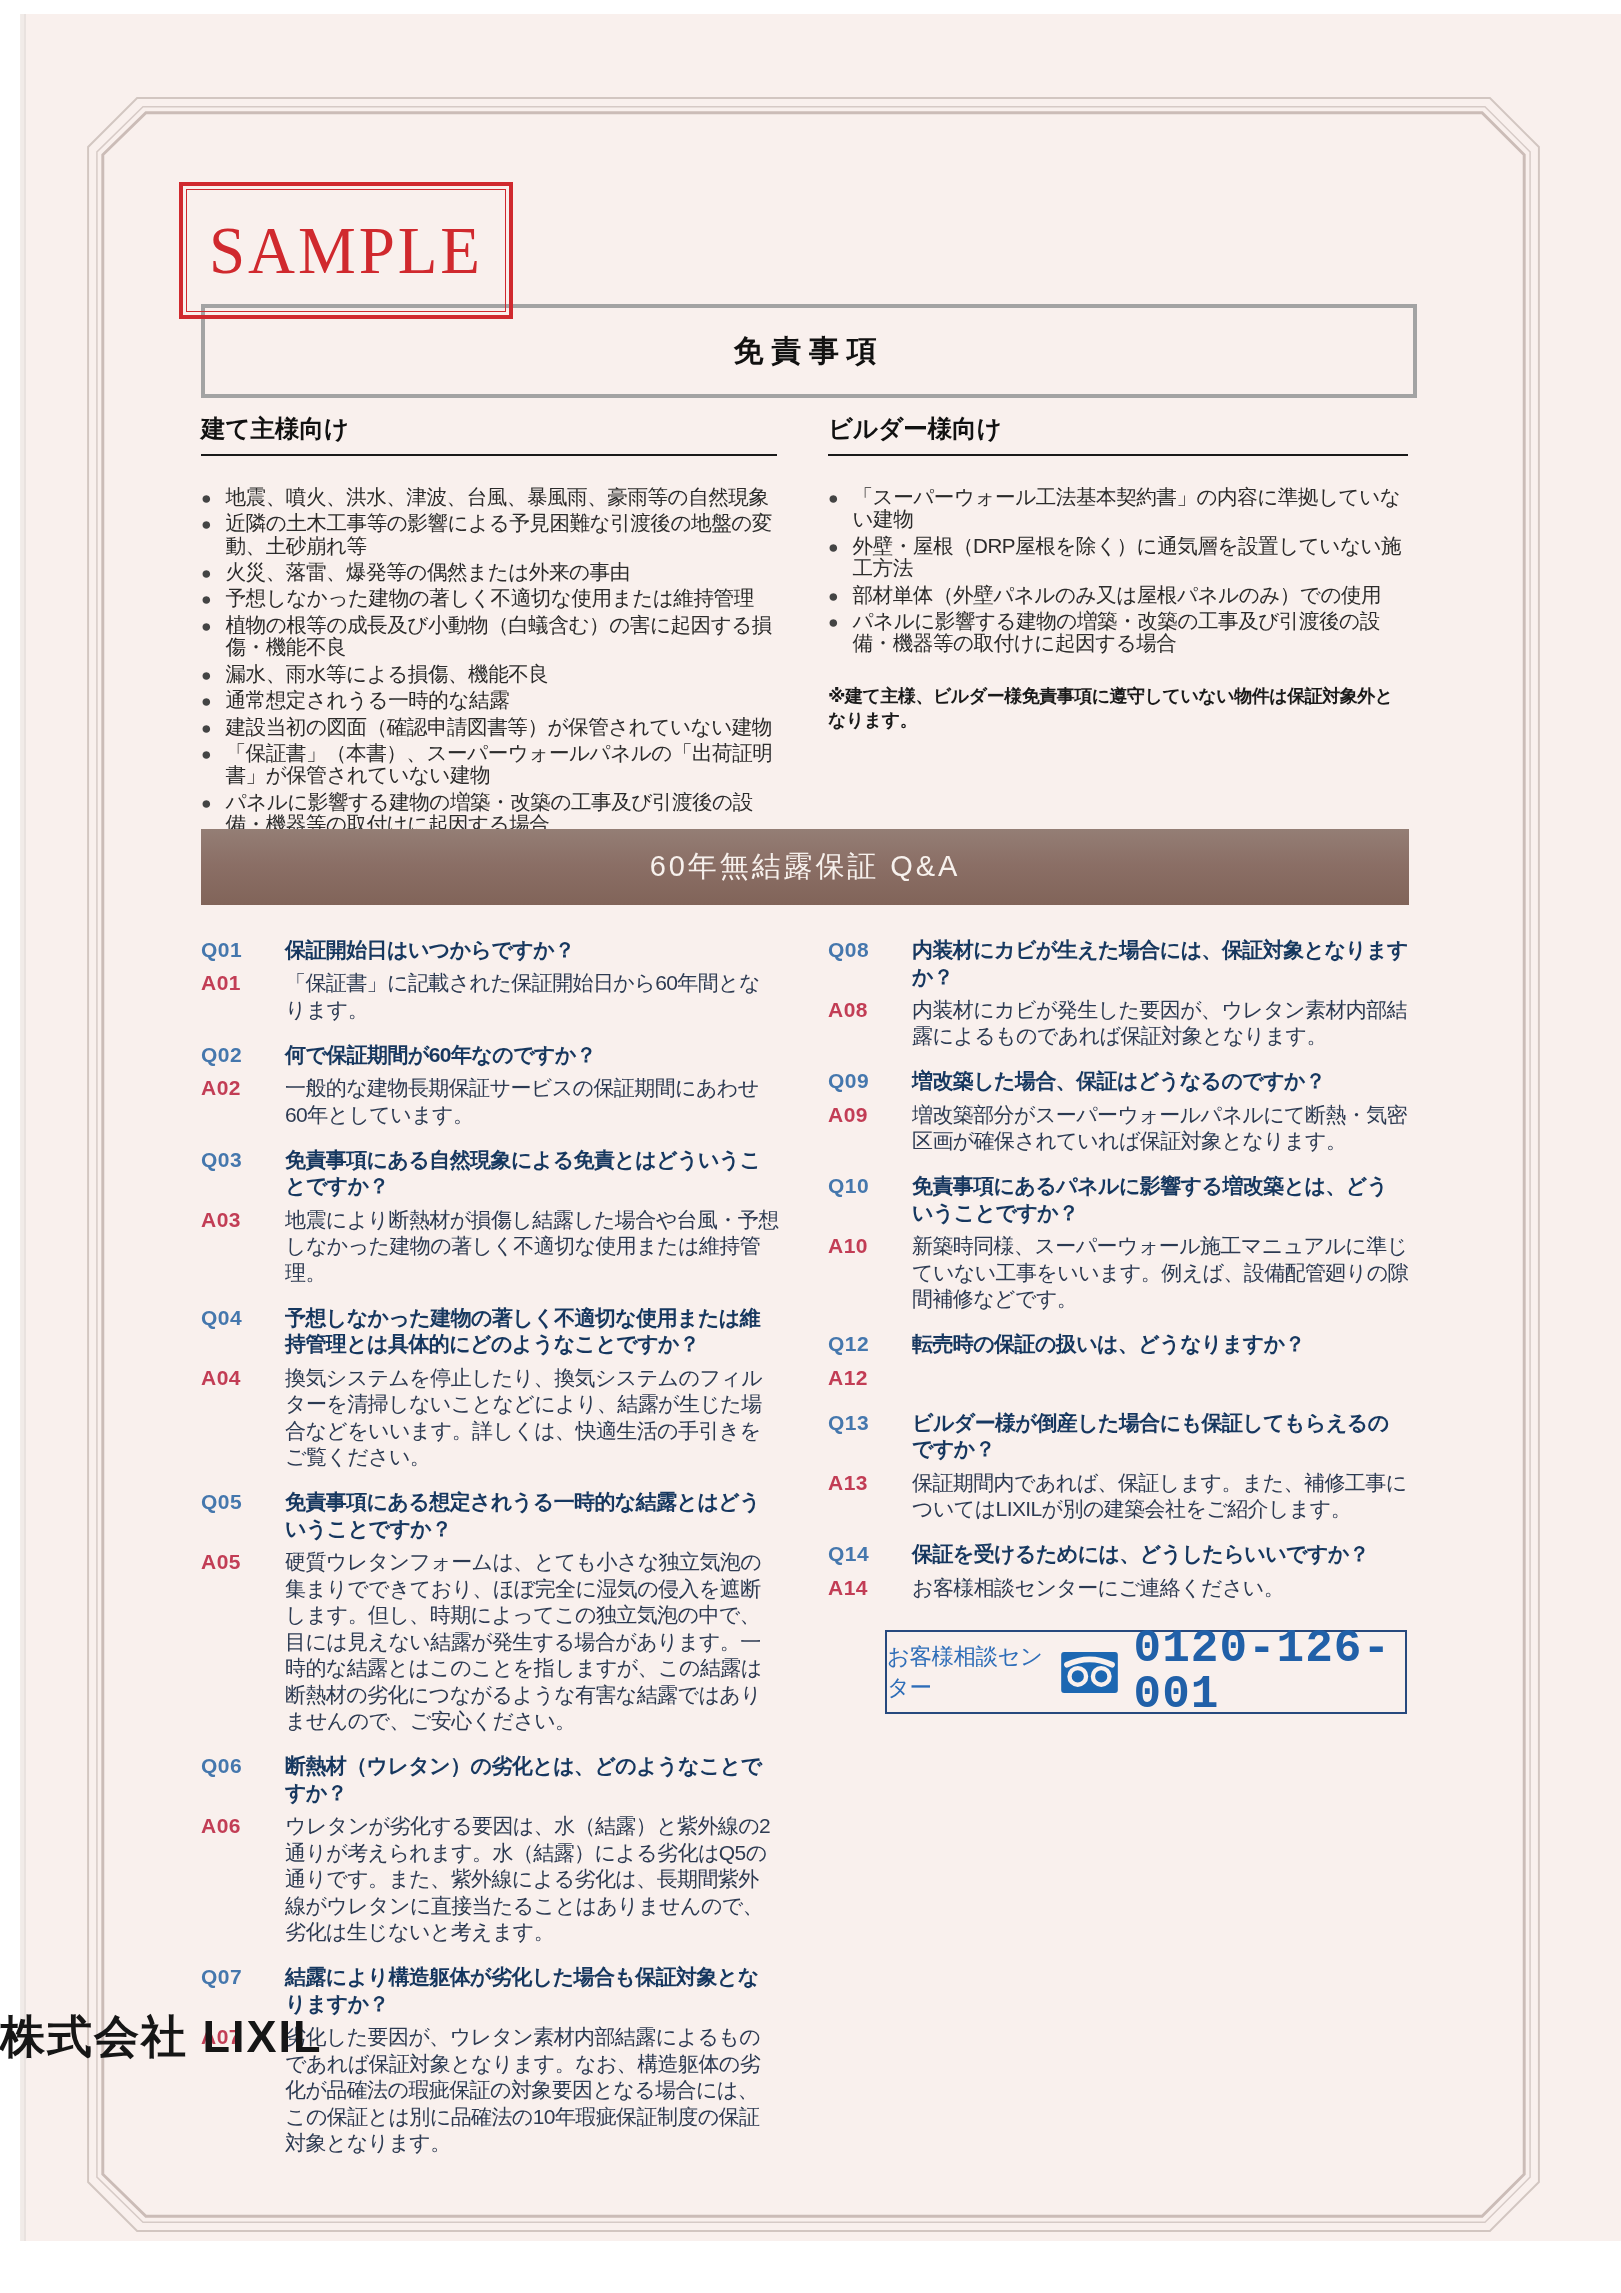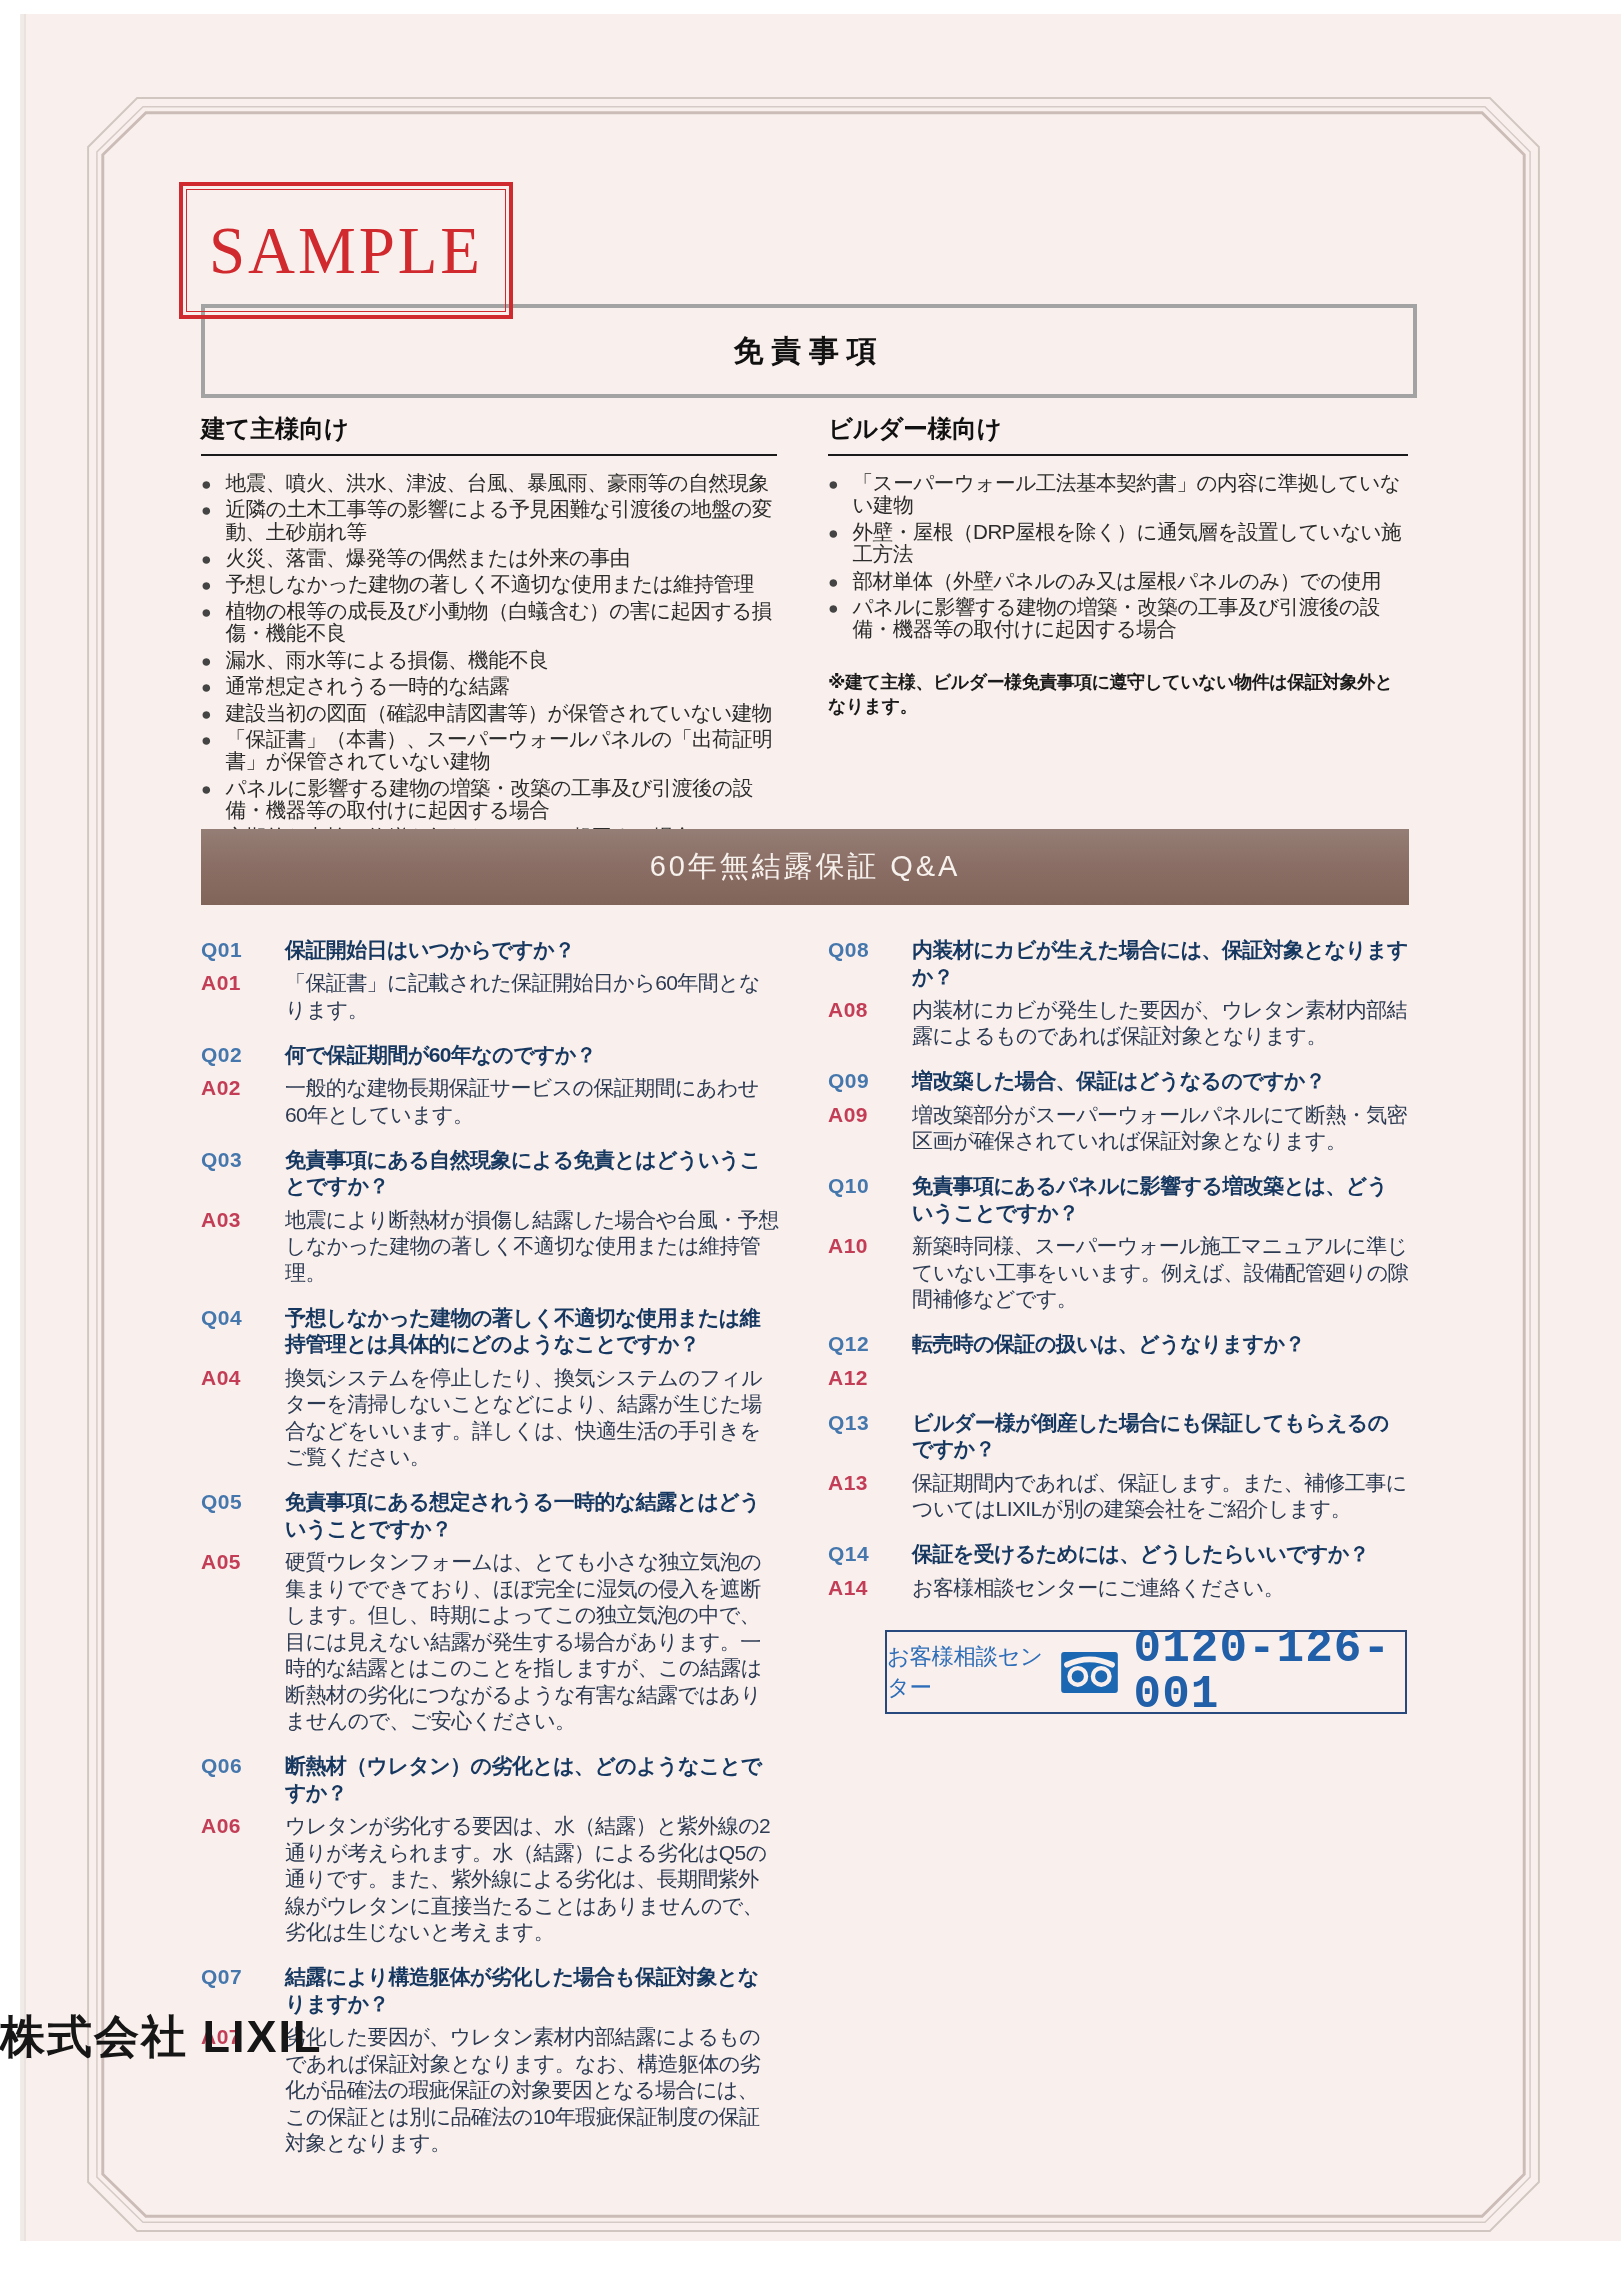--- a/index.html
+++ b/index.html
@@ -18,21 +18,21 @@
               letter-spacing:2.9px;font-weight:500;line-height:1;transform:scaleY(1.05);}
   
   .title-box{position:absolute;left:201px;top:304px;width:1208px;height:86px;border:4px solid #a3a3a3;
              display:flex;align-items:center;justify-content:center;z-index:2;}
   .title-box span{font-size:30px;font-weight:bold;letter-spacing:7.8px;color:#111;}
   
   .col{position:absolute;top:412px;}
   .col-left{left:201px;width:576px;}
   .col-right{left:828px;width:580px;}
   .col-head{font-size:24.5px;font-weight:bold;color:#111;border-bottom:2px solid #1a1a1a;
-            padding-bottom:8.8px;margin-bottom:16px;}
+            padding-bottom:8.8px;margin-bottom:30px;}
   .bullet-item{position:relative;padding-left:24.5px;font-size:20.6px;line-height:22.5px;
                color:#2b2b2b;font-weight:500;margin-bottom:3.9px;letter-spacing:-0.5px;}
   .bullet-item .dot{position:absolute;left:0;top:1px;font-size:17.6px;color:#444;}
   .builder-note{margin-top:29px;font-size:18px;font-weight:bold;color:#1a1a1a;letter-spacing:-0.5px;}
   
   .qa-banner{position:absolute;left:201px;top:829px;width:1208px;height:76px;
              background:linear-gradient(180deg,#947e75 0%,#8b6f66 45%,#816459 100%);
              display:flex;align-items:center;justify-content:center;}
   .qa-banner span{color:#f7f1ed;font-size:29px;letter-spacing:2.9px;font-weight:500;}
   

